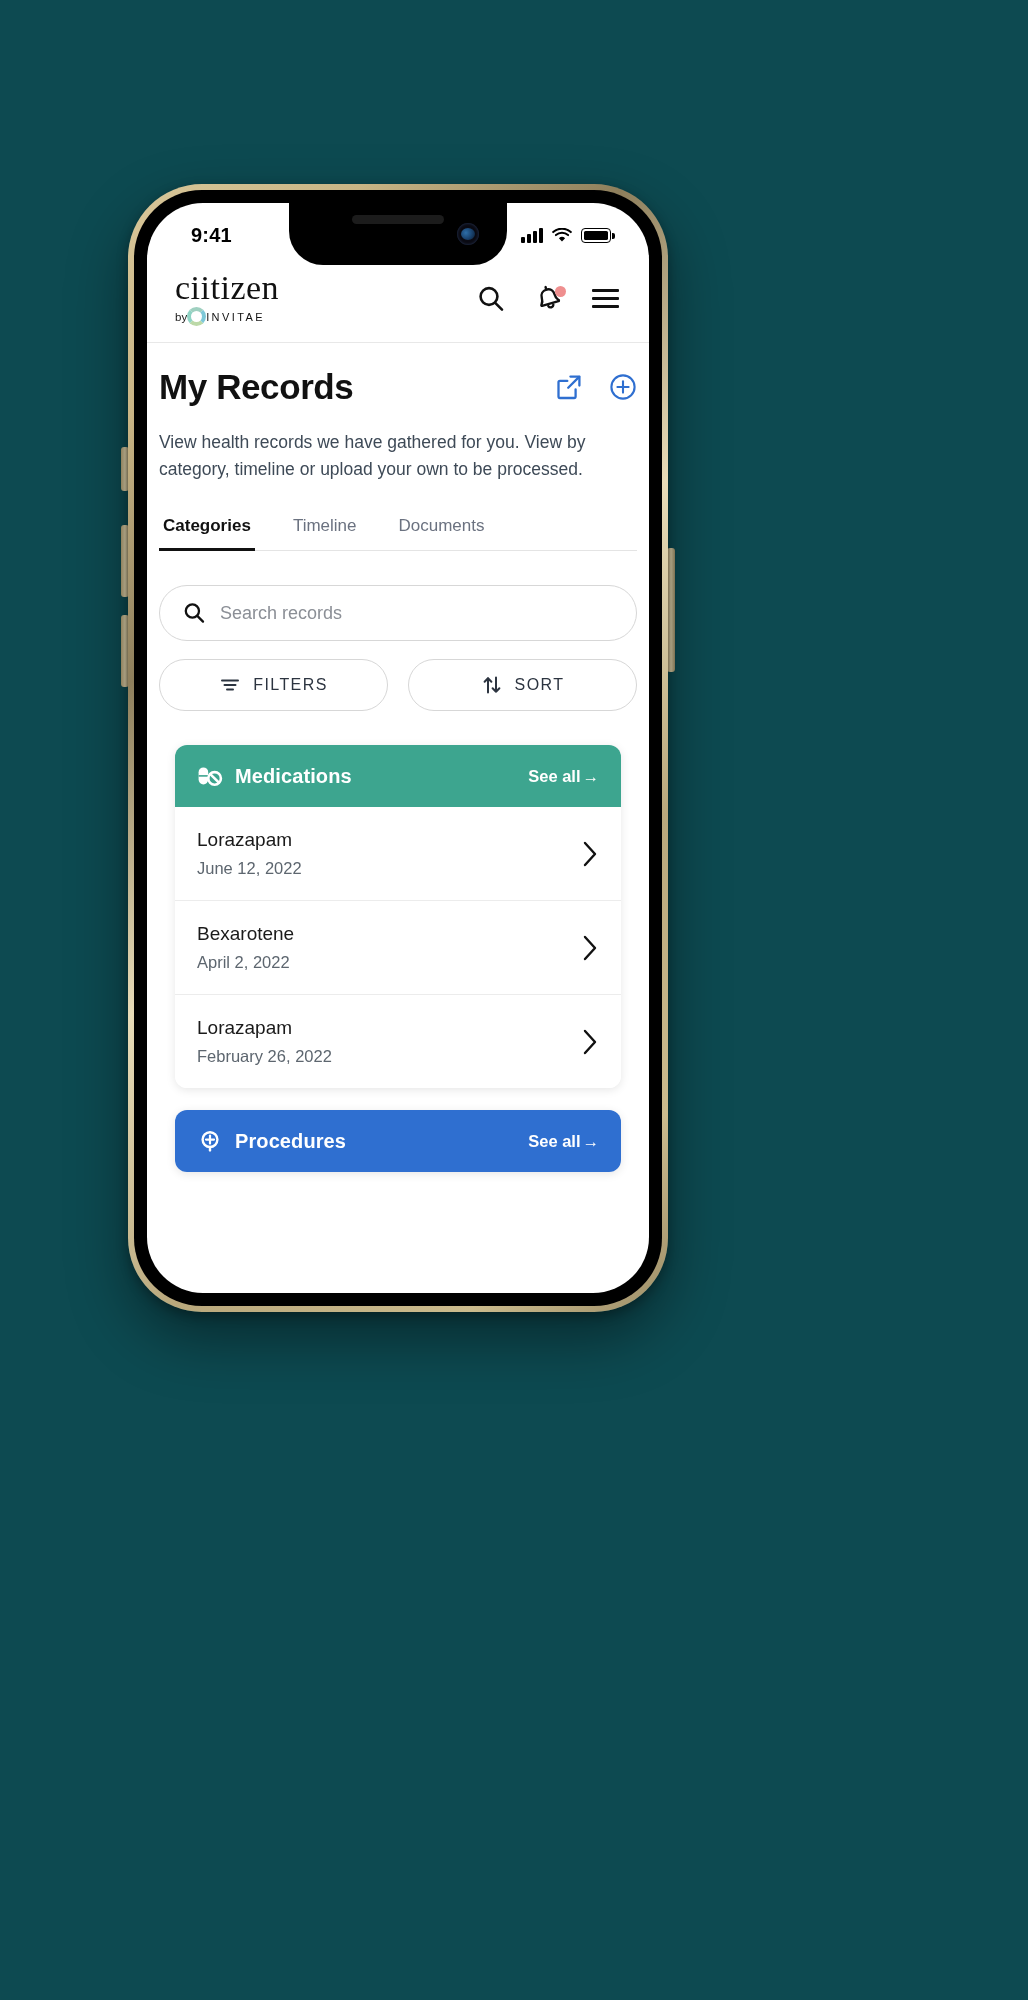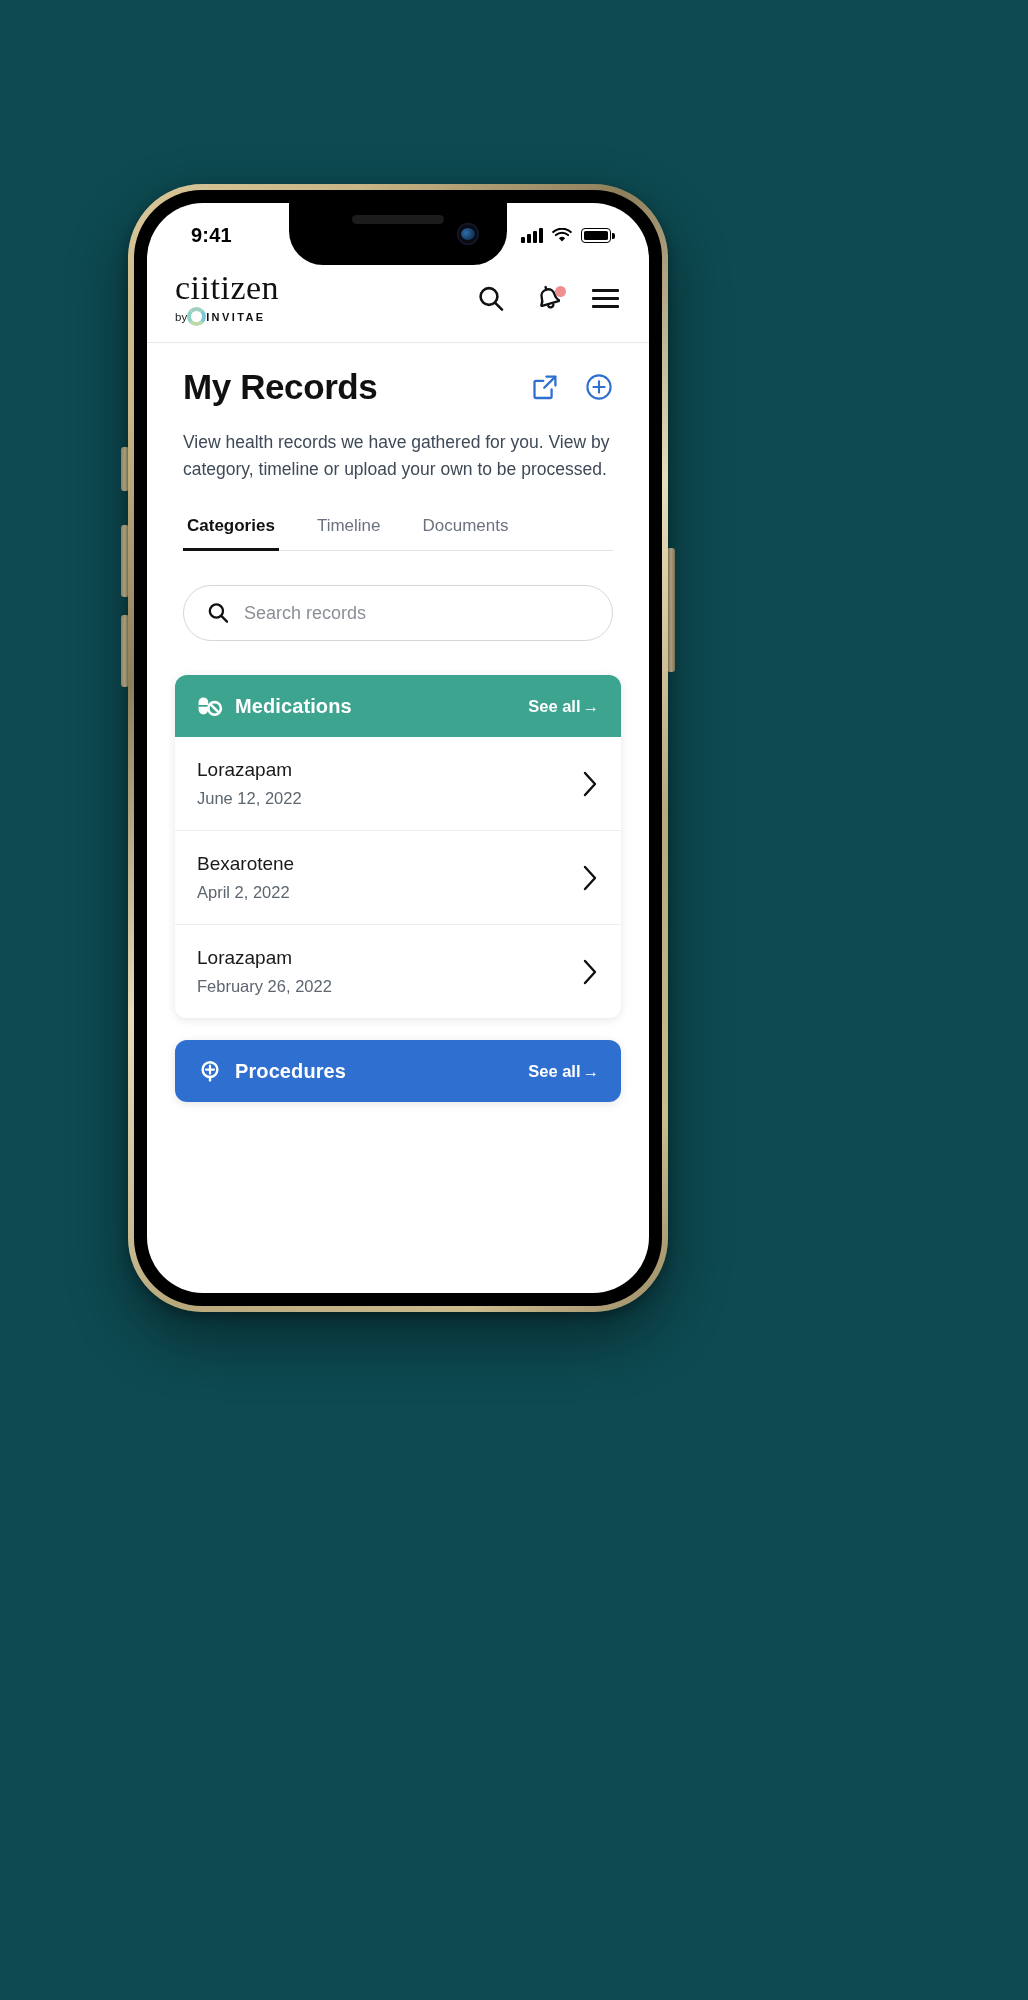--- a/index.html
+++ b/index.html
@@ -128,36 +128,36 @@
   }
   .logo-sub { display:flex; align-items:center; }
   .logo-by { font-size: 11.5px; color:#1a1a1a; }
   .invitae-mark {
     width: 19px; height: 19px; border-radius: 50%;
     border: 4px solid;
     border-color: #9fd0c0 #7ec8d8 #bcd9a8 #8fd3c4;
     background: #fff;
   }
   .invitae-word {
-    font-size: 11px; letter-spacing: 2.4px; font-weight: 700; color:#111;
+    font-size: 11px; letter-spacing: 2.4px; font-weight: 400; color:#111;
   }
 
   .header-icons { display:flex; align-items:center; gap:28px; }
   .hicon { display:flex; align-items:center; justify-content:center; cursor:pointer; }
   .bell-wrap { position: relative; }
   .bell-dot {
     position:absolute; right:-2px; top:2px;
     width: 11px; height: 11px; border-radius:50%;
     background:#ef8f8f;
   }
   .hamburger { display:flex; flex-direction:column; gap:5px; }
   .hamburger span { display:block; width:27px; height:3px; background:#111; border-radius:1px; }
 
   
-  .page { padding: 0 36px; }
+  .page { padding: 0 12px; }
   .page-top { padding-top: 24px; }
 
   .title-row { display:flex; align-items:center; justify-content:space-between; }
   .page-title { font-size: 35px; font-weight: 700; color:#111; letter-spacing:-.4px; }
   .title-actions { display:flex; align-items:center; gap:26px; }
 
   .page-desc {
     margin-top: 22px;
     font-size: 17.5px; line-height: 1.52; color:#3e4a57;
     max-width: 470px;
@@ -348,20 +348,41 @@
             <div class="searchbox">
               <span>
                 <svg width="24" height="24" viewBox="0 0 24 24">
                   <circle cx="10.4" cy="10" r="6.6" stroke="#111" stroke-width="2.3" fill="none"></circle>
                   <line x1="15.3" y1="14.9" x2="21" y2="20.6" stroke="#111" stroke-width="2.3" stroke-linecap="round"></line>
                 </svg>
               </span>
               <input class="search-input" type="text" placeholder="Search records" style="">
             </div>
 
+            <div class="tool-row">
+              <div class="pill-btn">
+                <span>
+                  <svg width="22" height="22" viewBox="0 0 22 22">
+                    <line x1="3" y1="6.5" x2="19" y2="6.5" stroke="#2c3440" stroke-width="2" stroke-linecap="round"></line>
+                    <line x1="5.5" y1="11" x2="16.5" y2="11" stroke="#2c3440" stroke-width="2" stroke-linecap="round"></line>
+                    <line x1="8" y1="15.5" x2="14" y2="15.5" stroke="#2c3440" stroke-width="2" stroke-linecap="round"></line>
+                  </svg>
+                </span>
+                <span>FILTERS</span>
+              </div>
+              <div class="pill-btn">
+                <span>
+                  <svg width="22" height="22" viewBox="0 0 22 22">
+                    <path d="M7 18.5V4.2M7 4.2 3.6 7.8M7 4.2l3.4 3.6" stroke="#2c3440" stroke-width="2" fill="none" stroke-linecap="round" stroke-linejoin="round"></path>
+                    <path d="M15 3.5v14.3M15 17.8l3.4-3.6M15 17.8l-3.4-3.6" stroke="#2c3440" stroke-width="2" fill="none" stroke-linecap="round" stroke-linejoin="round"></path>
+                  </svg>
+                </span>
+                <span>SORT</span>
+              </div>
+            </div>
           </div>
         </div>
 
         <div class="cards">
 
           <div class="card">
             <div class="card-head" style="background:#3da58f">
               <div class="card-head-left">
                 <span>
                   <svg width="26" height="22" viewBox="0 0 26 22">

